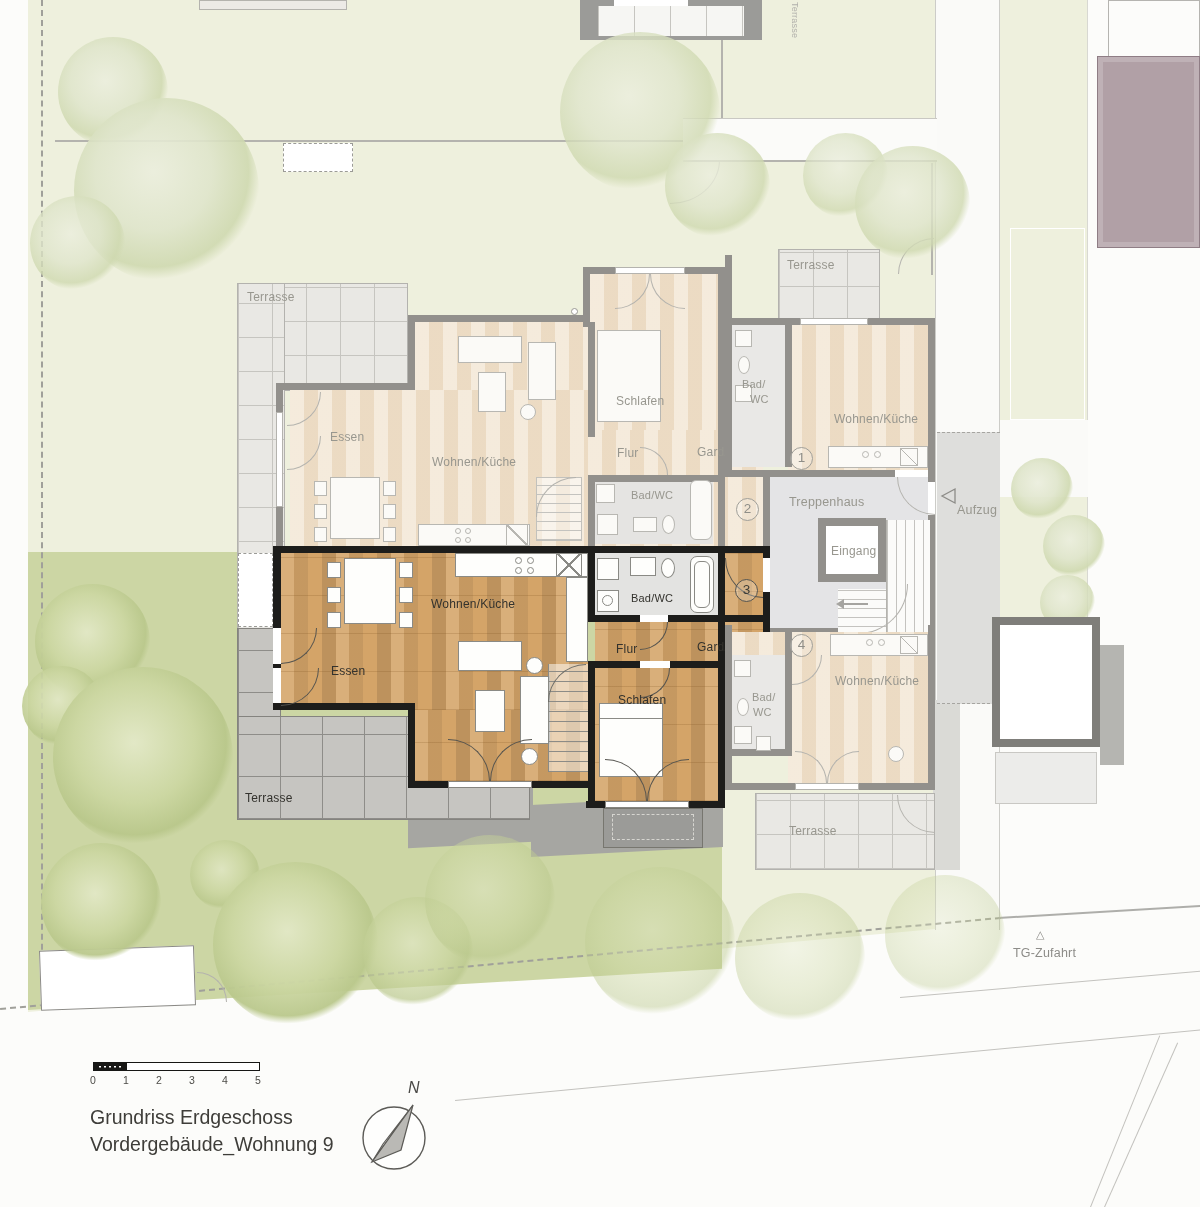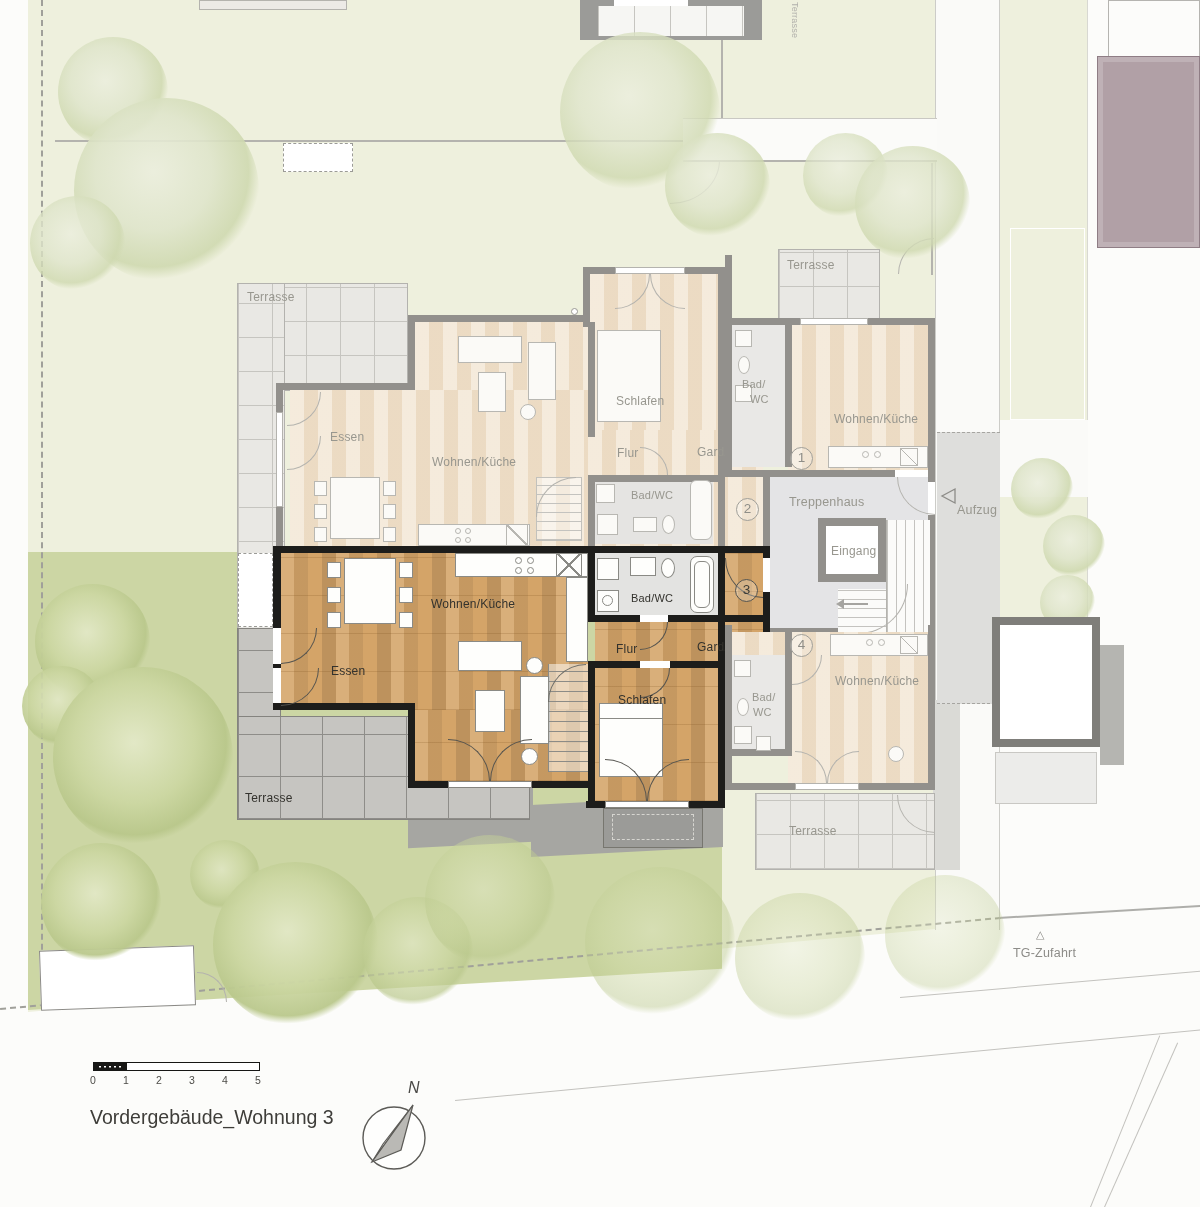--- a/index.html
+++ b/index.html
@@ -351,21 +351,22 @@
       <i></i>
       <i class="bk"></i>
   </div>
   <span class="tick" style="left:87px;top:1074px">0</span>
   <span class="tick" style="left:120px;top:1074px">1</span>
   <span class="tick" style="left:153px;top:1074px">2</span>
   <span class="tick" style="left:186px;top:1074px">3</span>
   <span class="tick" style="left:219px;top:1074px">4</span>
   <span class="tick" style="left:252px;top:1074px">5</span>
   <div class="title" style="left:90px;top:1104px">
-    <div>Vordergebäude_Wohnung 3</div>
+    <div>Grundriss Erdgeschoss</div>
+    <div>Vordergebäude_Wohnung 9</div>
   </div>
   <svg style="position:absolute;left:356px;top:1090px" width="78" height="88">
     <circle cx="38" cy="48" r="31" fill="rgba(255,255,255,.5)" stroke="#5c5b57" stroke-width="1.4"></circle>
     <polygon points="57,15 27,54 16,72" fill="#ffffff" stroke="#5c5b57" stroke-width="1.2"></polygon>
     <polygon points="57,15 45,60 16,72" fill="#bab9b5" stroke="#5c5b57" stroke-width="1.2"></polygon>
   </svg>
   <span class="lbl" style="left:408px;top:1079px;font-size:16px;font-style:italic;color:#4a4946">N</span>
 
 </div>
 

